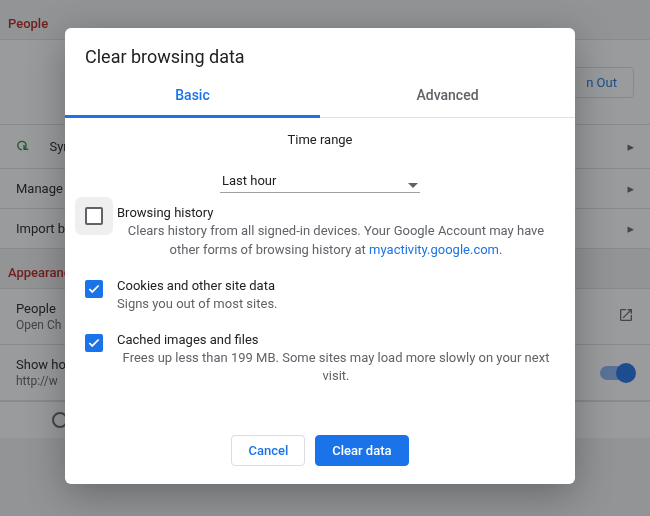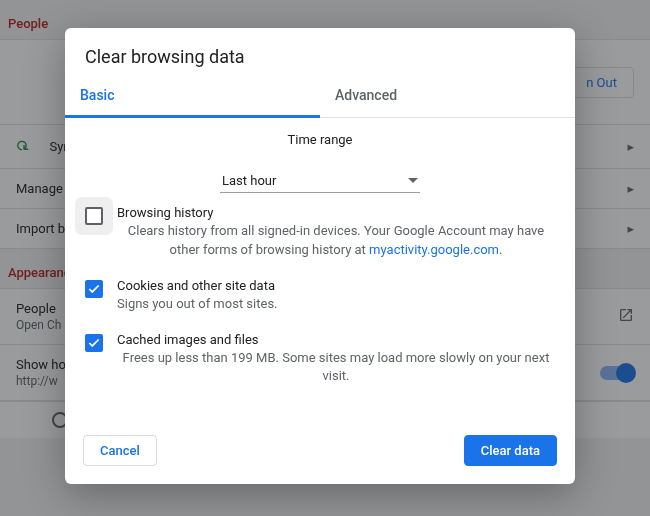--- a/index.html
+++ b/index.html
@@ -19,36 +19,36 @@
   .ext-icon svg { width:16px; height:16px; fill:#5f6368;}
   .toggle { width:34px; height:14px; background:#8ab4f8; border-radius:10px; position:relative;}
   .toggle .knob { position:absolute; right:-2px; top:-3px; width:20px; height:20px; background:#1a73e8; border-radius:50%;}
   .radio { width:16px; height:16px; border:2px solid #5f6368; border-radius:50%; margin-left:52px; margin-right:16px;}
   .newtab-row { display:flex; align-items:center; padding:10px 0; border-top:1px solid #e0e0e0; background:#fff; color:#5f6368;}
   
   .scrim { position:absolute; inset:0; background:rgba(32,33,36,0.45); }
   .dialog { position:absolute; top:28px; left:65px; width:510px; height:456px; background:#fff; border-radius:6px; box-shadow:0 10px 40px rgba(0,0,0,0.3); display:flex; flex-direction:column; }
   .dlg-title { padding:18px 20px 8px 20px; font-size:18px; color:#202124; }
   .tabs { display:flex; border-bottom:1px solid #e0e0e0;}
-  .tab { flex:1; text-align:left; padding:12px 15px; font-size:14px; color:#5f6368; cursor:pointer; font-weight:500;}
+  .tab { flex:1; text-align:center; padding:12px 0; font-size:14px; color:#5f6368; cursor:pointer; font-weight:500;}
   .tab.active { color:#1a73e8; border-bottom:3px solid #1a73e8; margin-bottom:-1px;}
   .body { padding:14px 20px 0 20px; flex:1; overflow:auto; font-size:13px; }
   .time-row { display:flex; align-items:center; gap:22px; margin-bottom:12px;flex-direction:column;}
   .time-label { color:#202124; }
-  .select { display:flex; align-items:center; justify-content:space-between; width:200px; border-bottom:1px solid #9e9e9e; padding:4px 2px; color:#202124; cursor:pointer;}
+  .select { display:flex; align-items:flex-end; justify-content:space-between; width:200px; border-bottom:1px solid #9e9e9e; padding:4px 2px; color:#202124; cursor:pointer;}
   .caret { width:0; height:0; border-left:5px solid transparent; border-right:5px solid transparent; border-top:5px solid #5f6368;}
   .opt { display:flex; gap:14px; margin-bottom:18px; align-items:flex-start;}
   .cb { width:18px; height:18px; border:2px solid #5f6368; border-radius:2px; background:#fff; flex-shrink:0; margin-top:2px; display:flex; align-items:center; justify-content:center; cursor:pointer;}
   .cb.halo { box-shadow:0 0 0 10px #efefef; border-radius:2px;}
   .cb.checked { background:#1a73e8; border-color:#1a73e8;}
   .cb.checked svg { width:14px; height:14px; stroke:#fff; stroke-width:3; fill:none;}
   .opt-title { color:#202124; margin-bottom:2px; font-size:13px;}
   .opt-desc { color:#5f6368; line-height:1.45;text-align:center;}
   .opt-desc a { color:#1a73e8; text-decoration:none; cursor:pointer;}
-  .footer { display:flex; justify-content:space-between; gap:10px; padding:14px 18px 18px 18px;}
+  .footer { display:flex; justify-content:center; gap:10px; padding:14px 18px 18px 18px;}
   .btn { padding:7px 16px; font-size:13px; border-radius:4px; cursor:pointer; font-weight:500;}
   .btn.secondary { background:#fff; border:1px solid #dadce0; color:#1a73e8;}
   .btn.primary { background:#1a73e8; border:1px solid #1a73e8; color:#fff;}
 </style>
 </head>
 <body>
 
 <div class="topbar"></div>
 
 <div class="bg">

